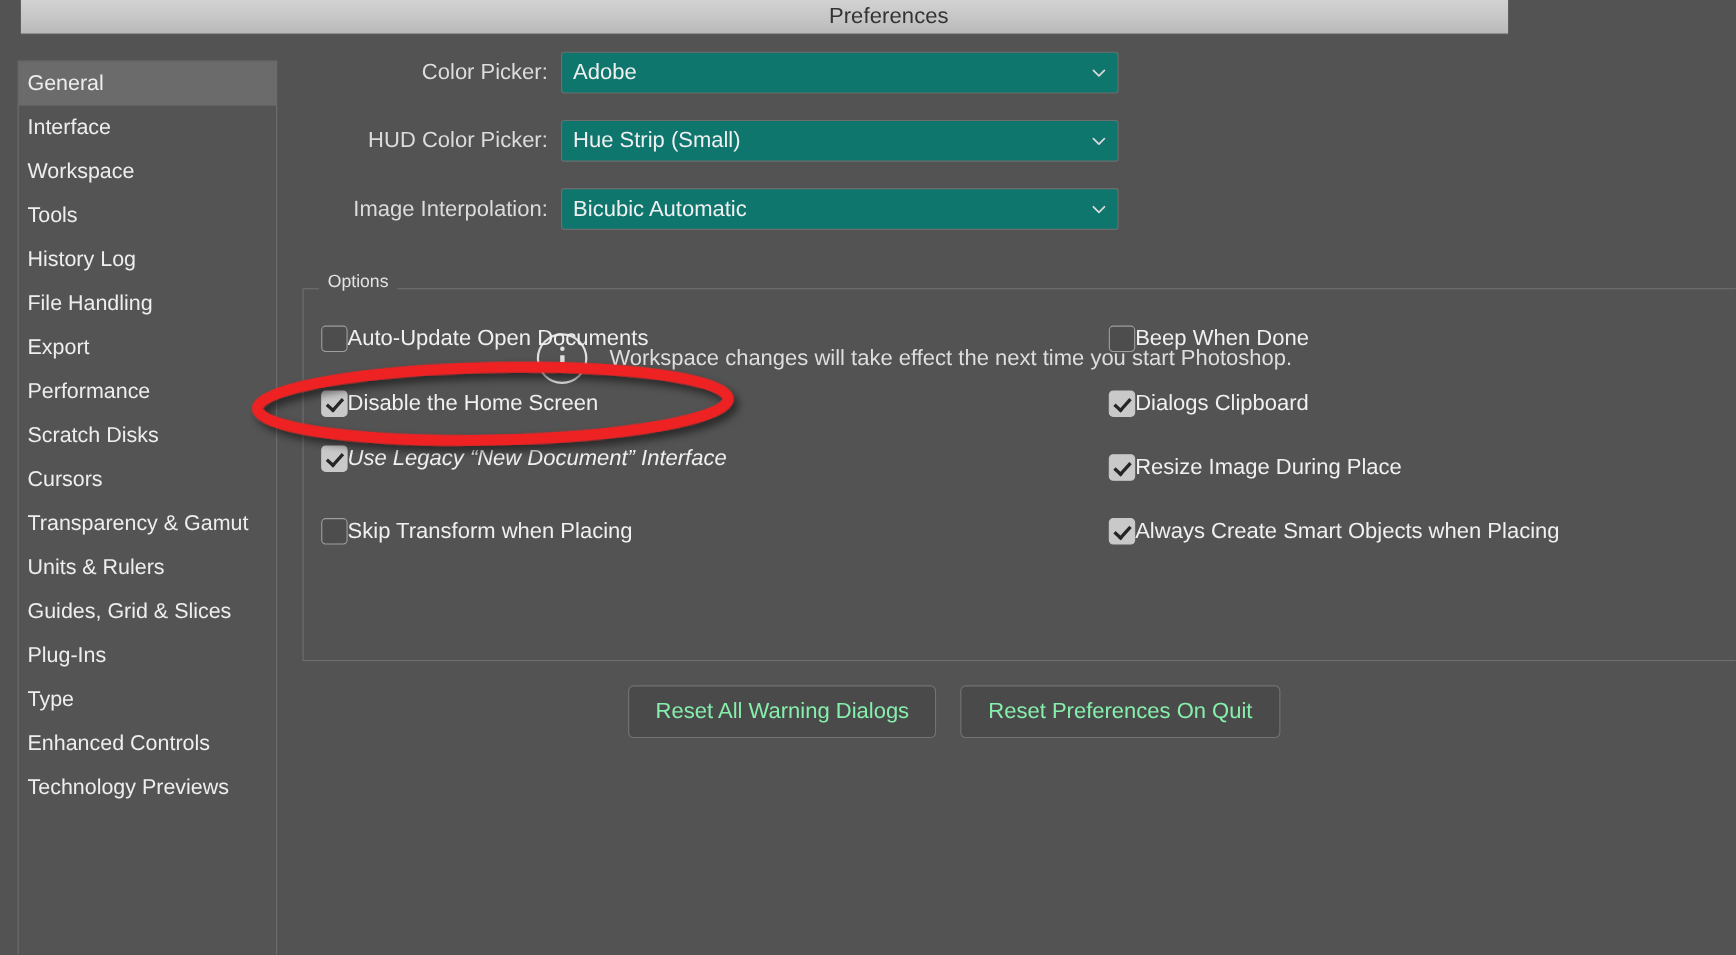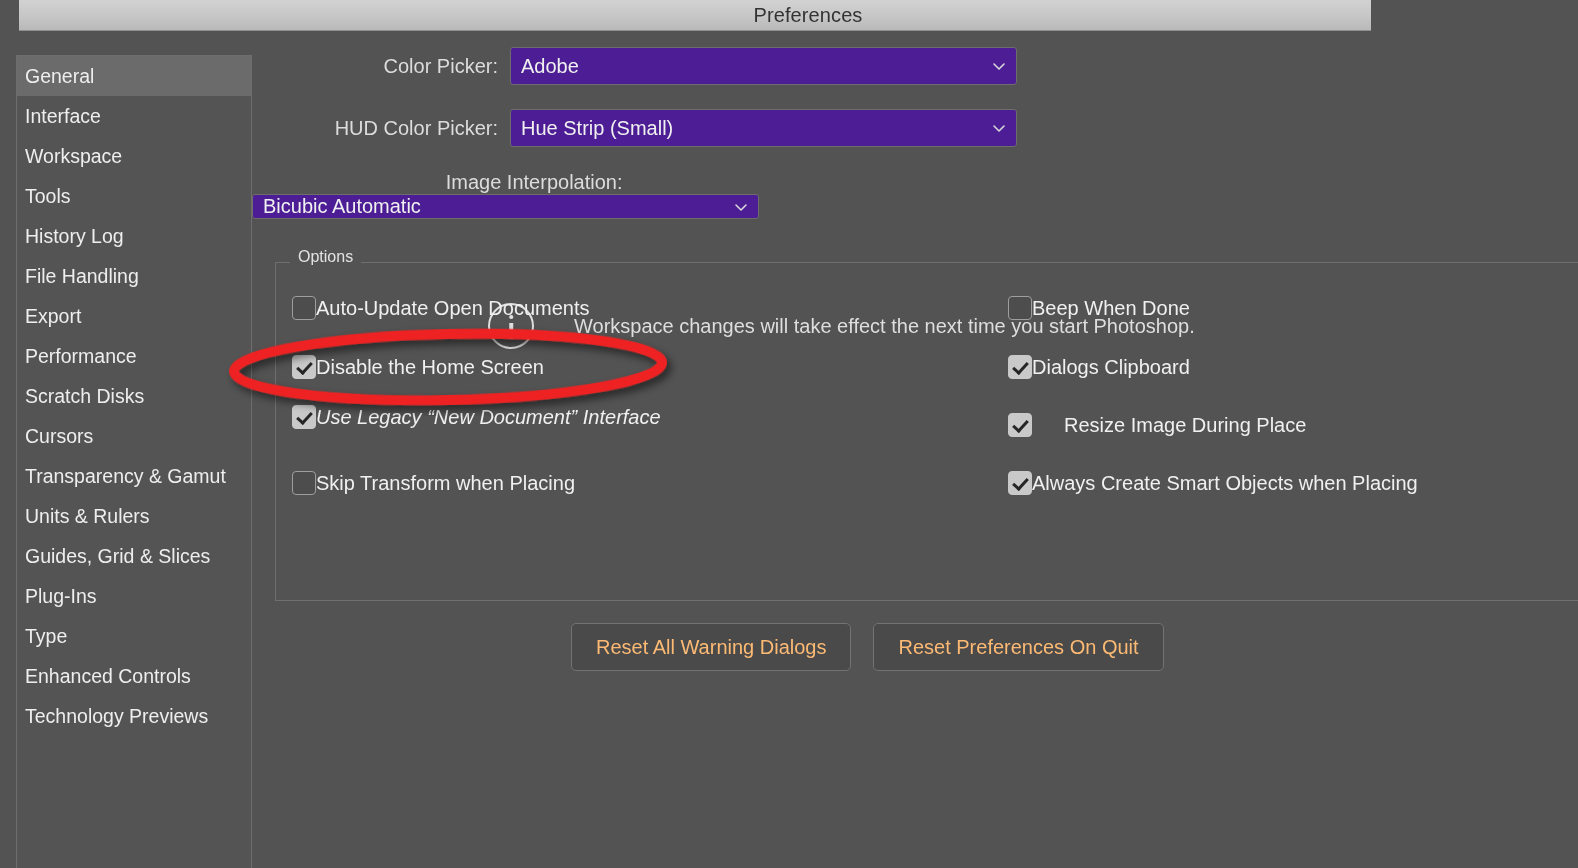--- a/index.html
+++ b/index.html
@@ -94,21 +94,21 @@
     padding-right: 12px;
     font-size: 20px;
     color: #dcdcdc;
     white-space: nowrap;
     box-sizing: border-box;
   }
   .select-box {
     position: relative;
     width: 507px;
     height: 38px;
-    background: #4c1d95;
+    background: #0f766e;
     border: 1px solid #6d6d6d;
     border-radius: 3px;
     box-sizing: border-box;
     display: flex;
     align-items: center;
   }
   .select-value {
     padding-left: 10px;
     font-size: 20px;
     color: #f0f0f0;
@@ -218,41 +218,41 @@
     content: "";
     position: absolute;
     left: 50%;
     top: 18px;
     transform: translateX(-50%);
     width: 3.5px;
     height: 16px;
     background: #e0e0e0;
   }
   #info-text {
-    margin-left: 40px;
+    margin-left: 20px;
     font-size: 20px;
     color: #dedede;
     white-space: nowrap;
   }
 
   
   #buttons {
     position: absolute;
     left: 319px;
     top: 592px;
     display: flex;
     gap: 22px;
   }
   .btn {
     height: 48px;
     padding: 0 24px;
     background: #4a4a4a;
     border: 1px solid #737373;
     border-radius: 5px;
-    color: #fdba74;
+    color: #86efac;
     font-size: 20px;
     font-family: "Liberation Sans", sans-serif;
     display: flex;
     align-items: center;
     justify-content: center;
     box-sizing: border-box;
     white-space: nowrap;
   }
 
   
@@ -309,21 +309,21 @@
         </div>
         <div class="field-row" style="top: 78px;">
           <div class="field-label">HUD Color Picker:</div>
           <div class="select-box">
             <span class="select-value">Hue Strip (Small)</span>
             <svg class="chevron" viewBox="0 0 14 14">
               <path d="M2 5 L7 10 L12 5" fill="none" stroke="#d8d8d8" stroke-width="1.6" stroke-linecap="round" stroke-linejoin="round"></path>
             </svg>
           </div>
         </div>
-        <div class="field-row" style="top: 140px; flex-direction: column;">
+        <div class="field-row" style="top: 140px;">
           <div class="field-label">Image Interpolation:</div>
           <div class="select-box">
             <span class="select-value">Bicubic Automatic</span>
             <svg class="chevron" viewBox="0 0 14 14">
               <path d="M2 5 L7 10 L12 5" fill="none" stroke="#d8d8d8" stroke-width="1.6" stroke-linecap="round" stroke-linejoin="round"></path>
             </svg>
           </div>
         </div>
       </div>
 
@@ -348,21 +348,21 @@
           <span class="cb-label">Skip Transform when Placing</span>
         </div>
         <div class="checkrow" style="left: 756px; top: 263px;">
           <span class="cb off"></span>
           <span class="cb-label">Beep When Done</span>
         </div>
         <div class="checkrow" style="left: 756px; top: 322px;">
           <span class="cb on"></span>
           <span class="cb-label">Dialogs Clipboard</span>
         </div>
-        <div class="checkrow" style="left: 756px; top: 380px; gap: 32px;">
+        <div class="checkrow" style="left: 756px; top: 380px;">
           <span class="cb on"></span>
           <span class="cb-label">Resize Image During Place</span>
         </div>
         <div class="checkrow" style="left: 756px; top: 438px;">
           <span class="cb on"></span>
           <span class="cb-label">Always Create Smart Objects when Placing</span>
         </div>
       </div>
 
     <div id="info-note">

